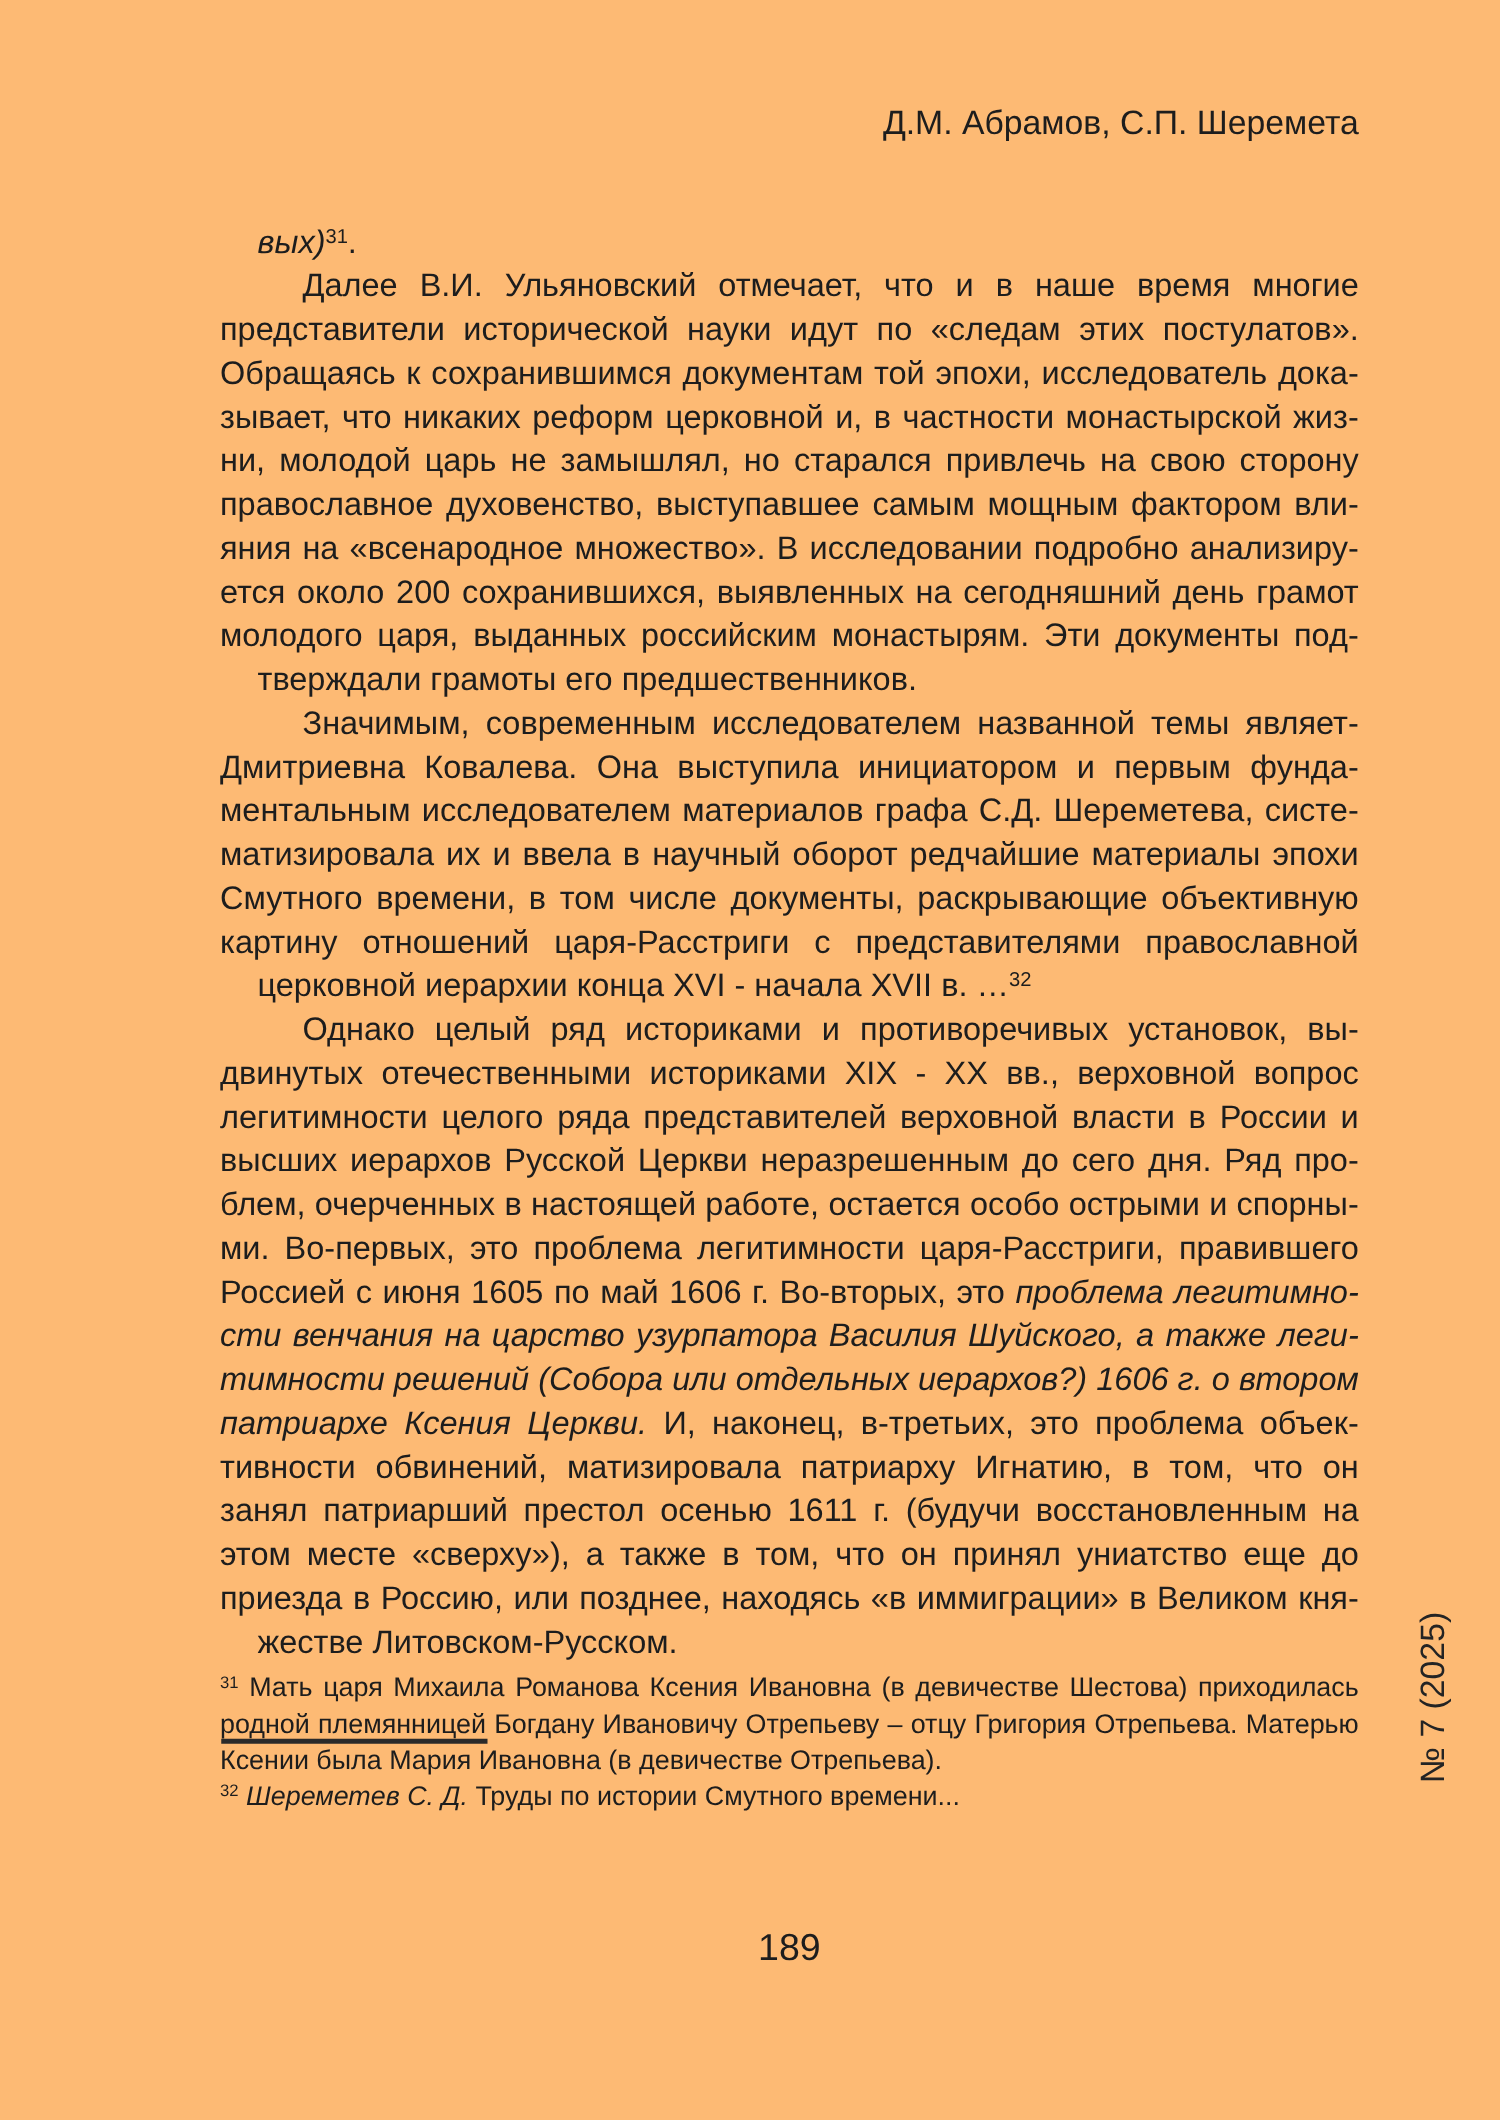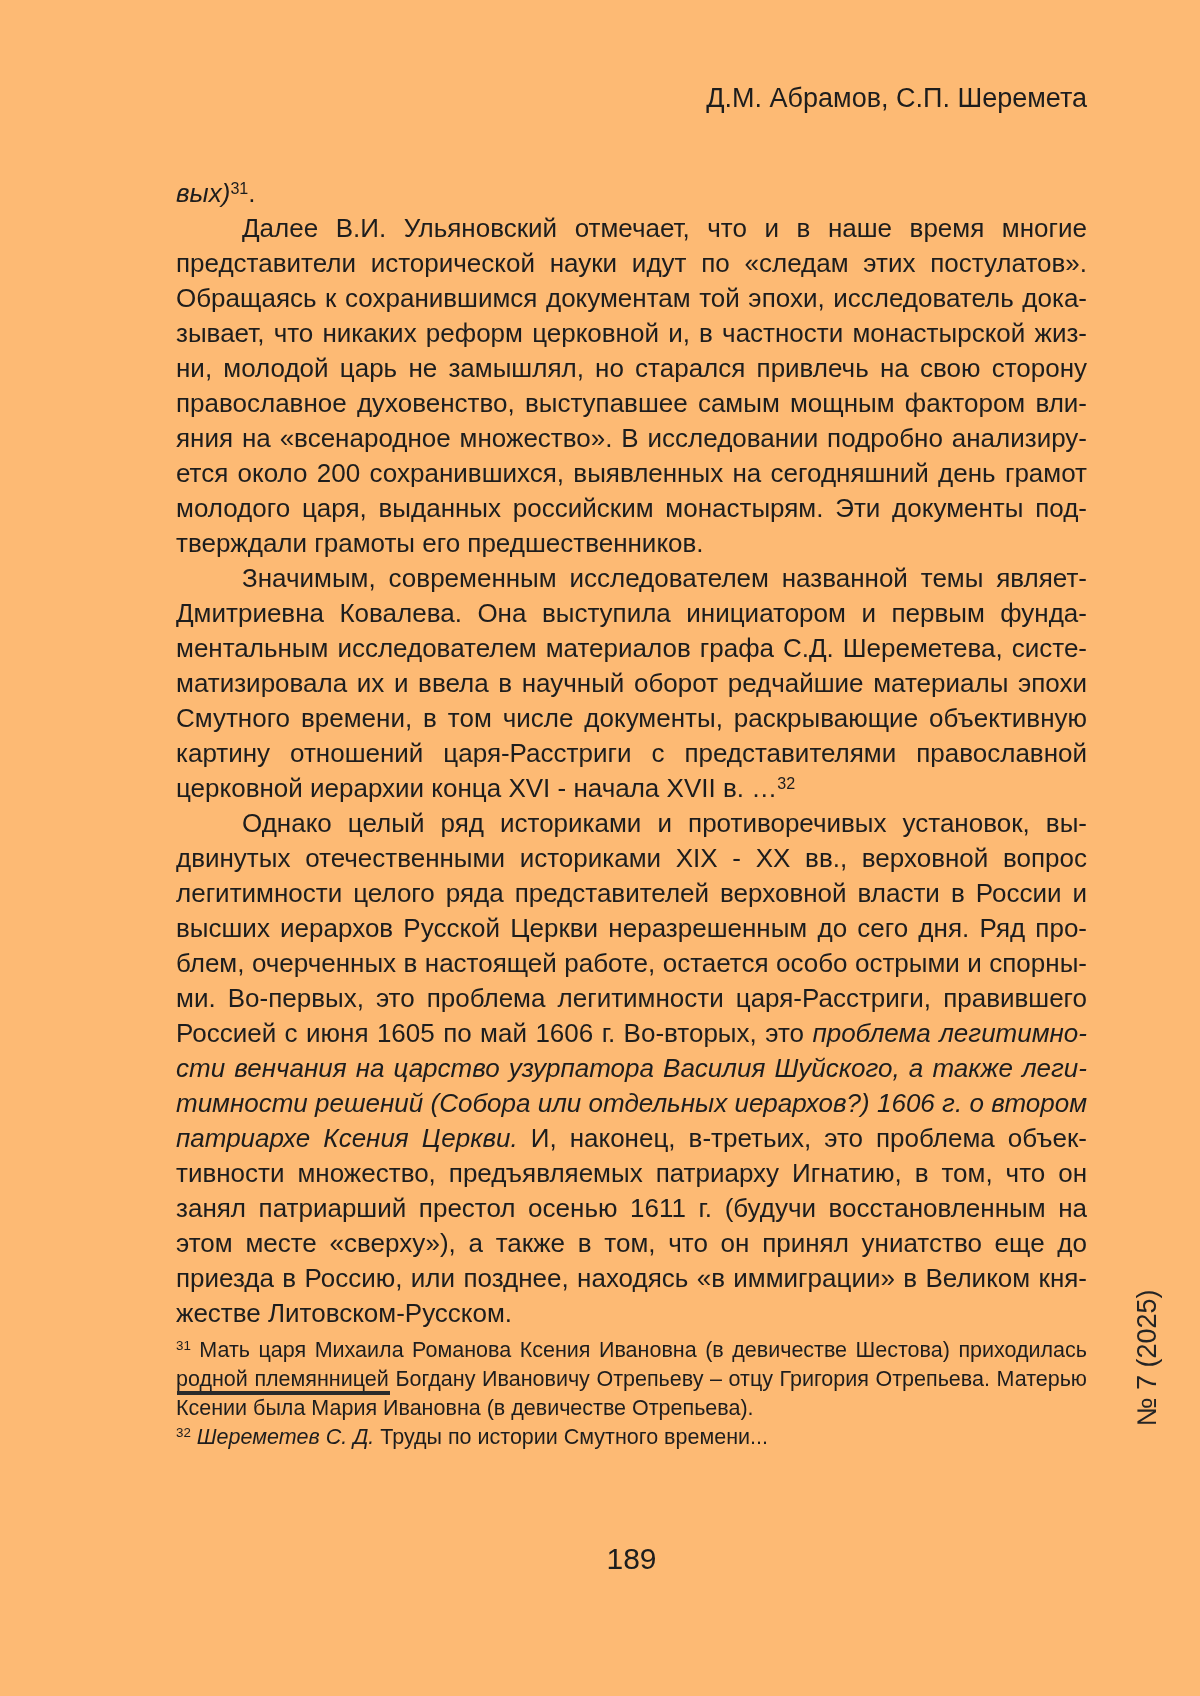--- a/index.html
+++ b/index.html
@@ -32,20 +32,21 @@
   .body-text .line{
     height:35px;
     line-height:35px;
     text-align:justify;
     text-align-last:justify;
     overflow:hidden;
     white-space:nowrap;
   }
   .body-text .line.end{
     text-align-last:left;
+    margin-left:30px;
   }
   .line.indent{ padding-left:66px; }
   .i{ font-style:italic; }
   .sup{
     font-size:0.62em;
     position:relative;
     top:-0.5em;
     letter-spacing:0;
   }
   .footnote-rule{
@@ -120,21 +121,21 @@
       <div class="line indent"><span>Однако целый ряд историками и противоречивых установок, вы-</span></div>
       <div class="line"><span>двинутых отечественными историками XIX - XX вв., верховной вопрос</span></div>
       <div class="line"><span>легитимности целого ряда представителей верховной власти в России и</span></div>
       <div class="line"><span>высших иерархов Русской Церкви неразрешенным до сего дня. Ряд про-</span></div>
       <div class="line"><span>блем, очерченных в настоящей работе, остается особо острыми и спорны-</span></div>
       <div class="line"><span>ми. Во-первых, это проблема легитимности царя-Расстриги, правившего</span></div>
       <div class="line"><span>Россией с июня 1605 по май 1606 г. Во-вторых, это </span><span class="i">проблема легитимно-</span></div>
       <div class="line"><span class="i">сти венчания на царство узурпатора Василия Шуйского, а также леги-</span></div>
       <div class="line"><span class="i">тимности решений (Собора или отдельных иерархов?) 1606 г. о втором</span></div>
       <div class="line"><span class="i">патриархе Ксения Церкви.</span><span> И, наконец, в-третьих, это проблема объек-</span></div>
-      <div class="line"><span>тивности множество, предъявляемых патриарху Игнатию, в том, что он</span></div>
+      <div class="line"><span>тивности обвинений, матизировала патриарху Игнатию, в том, что он</span></div>
       <div class="line"><span>занял патриарший престол осенью 1611 г. (будучи восстановленным на</span></div>
       <div class="line"><span>этом месте «сверху»), а также в том, что он принял униатство еще до</span></div>
       <div class="line"><span>приезда в Россию, или позднее, находясь «в иммиграции» в Великом кня-</span></div>
       <div class="line end"><span>жестве Литовском-Русском.</span></div>
     </div>
 
   <div class="footnote-rule"></div>
 
   <div class="footnotes">
       <div class="line"><span class="sup">31</span><span> Мать царя Михаила Романова Ксения Ивановна (в девичестве Шестова) приходилась</span></div>

